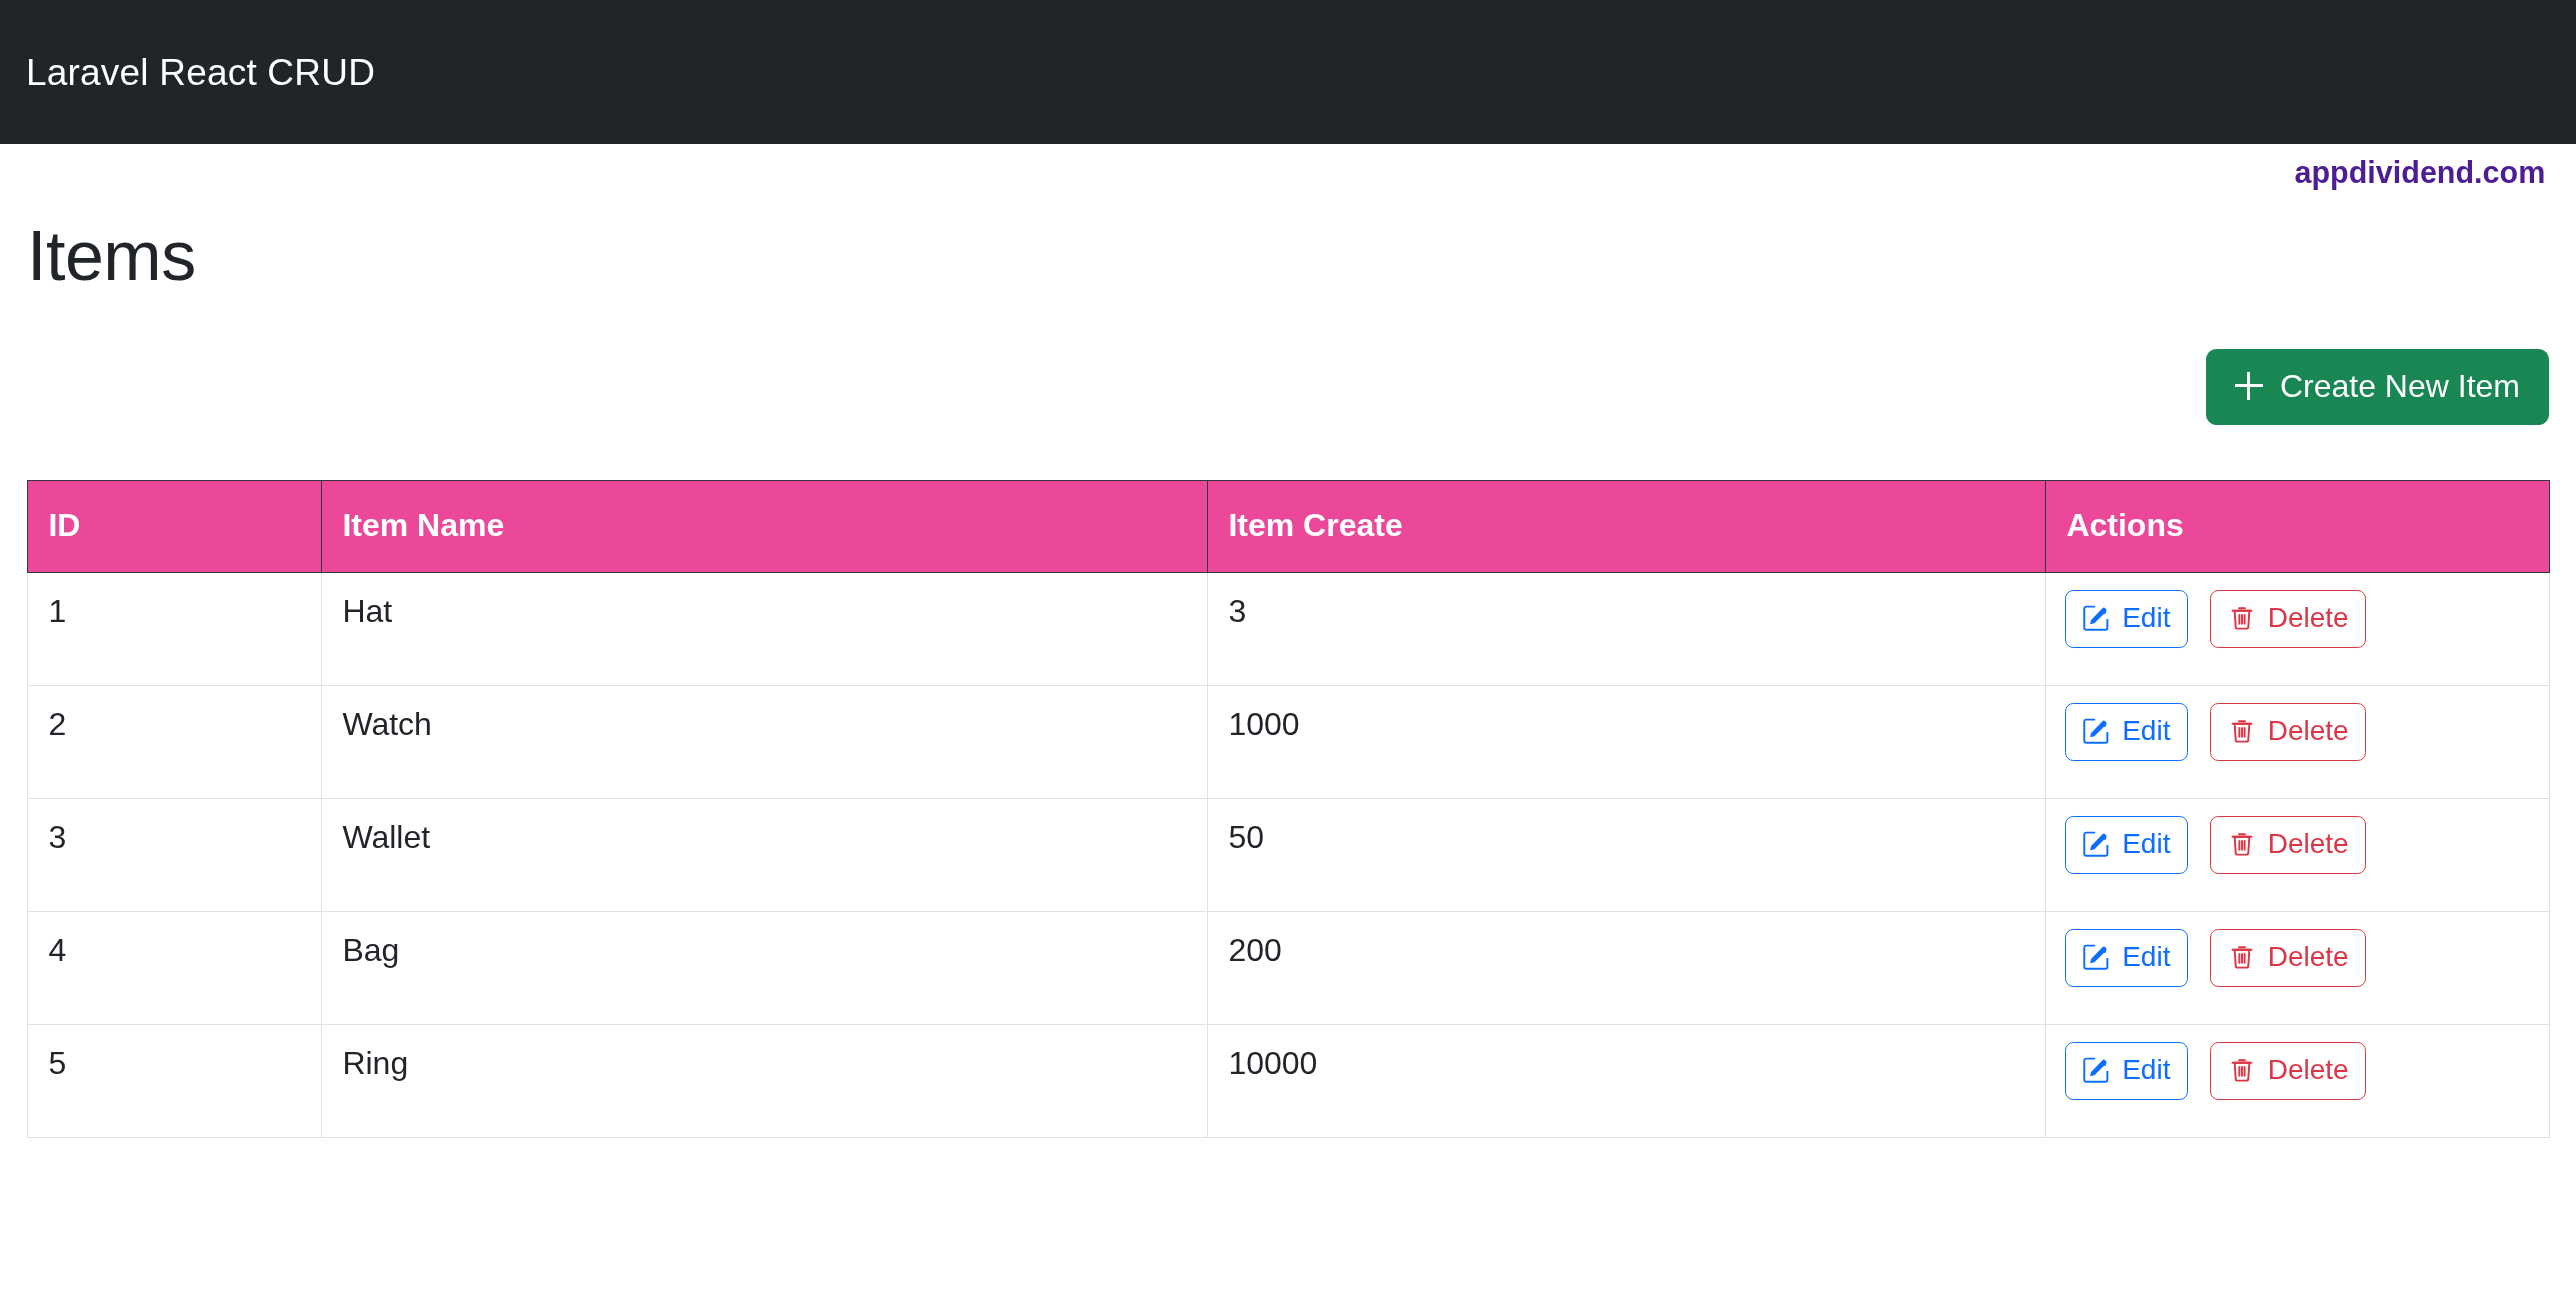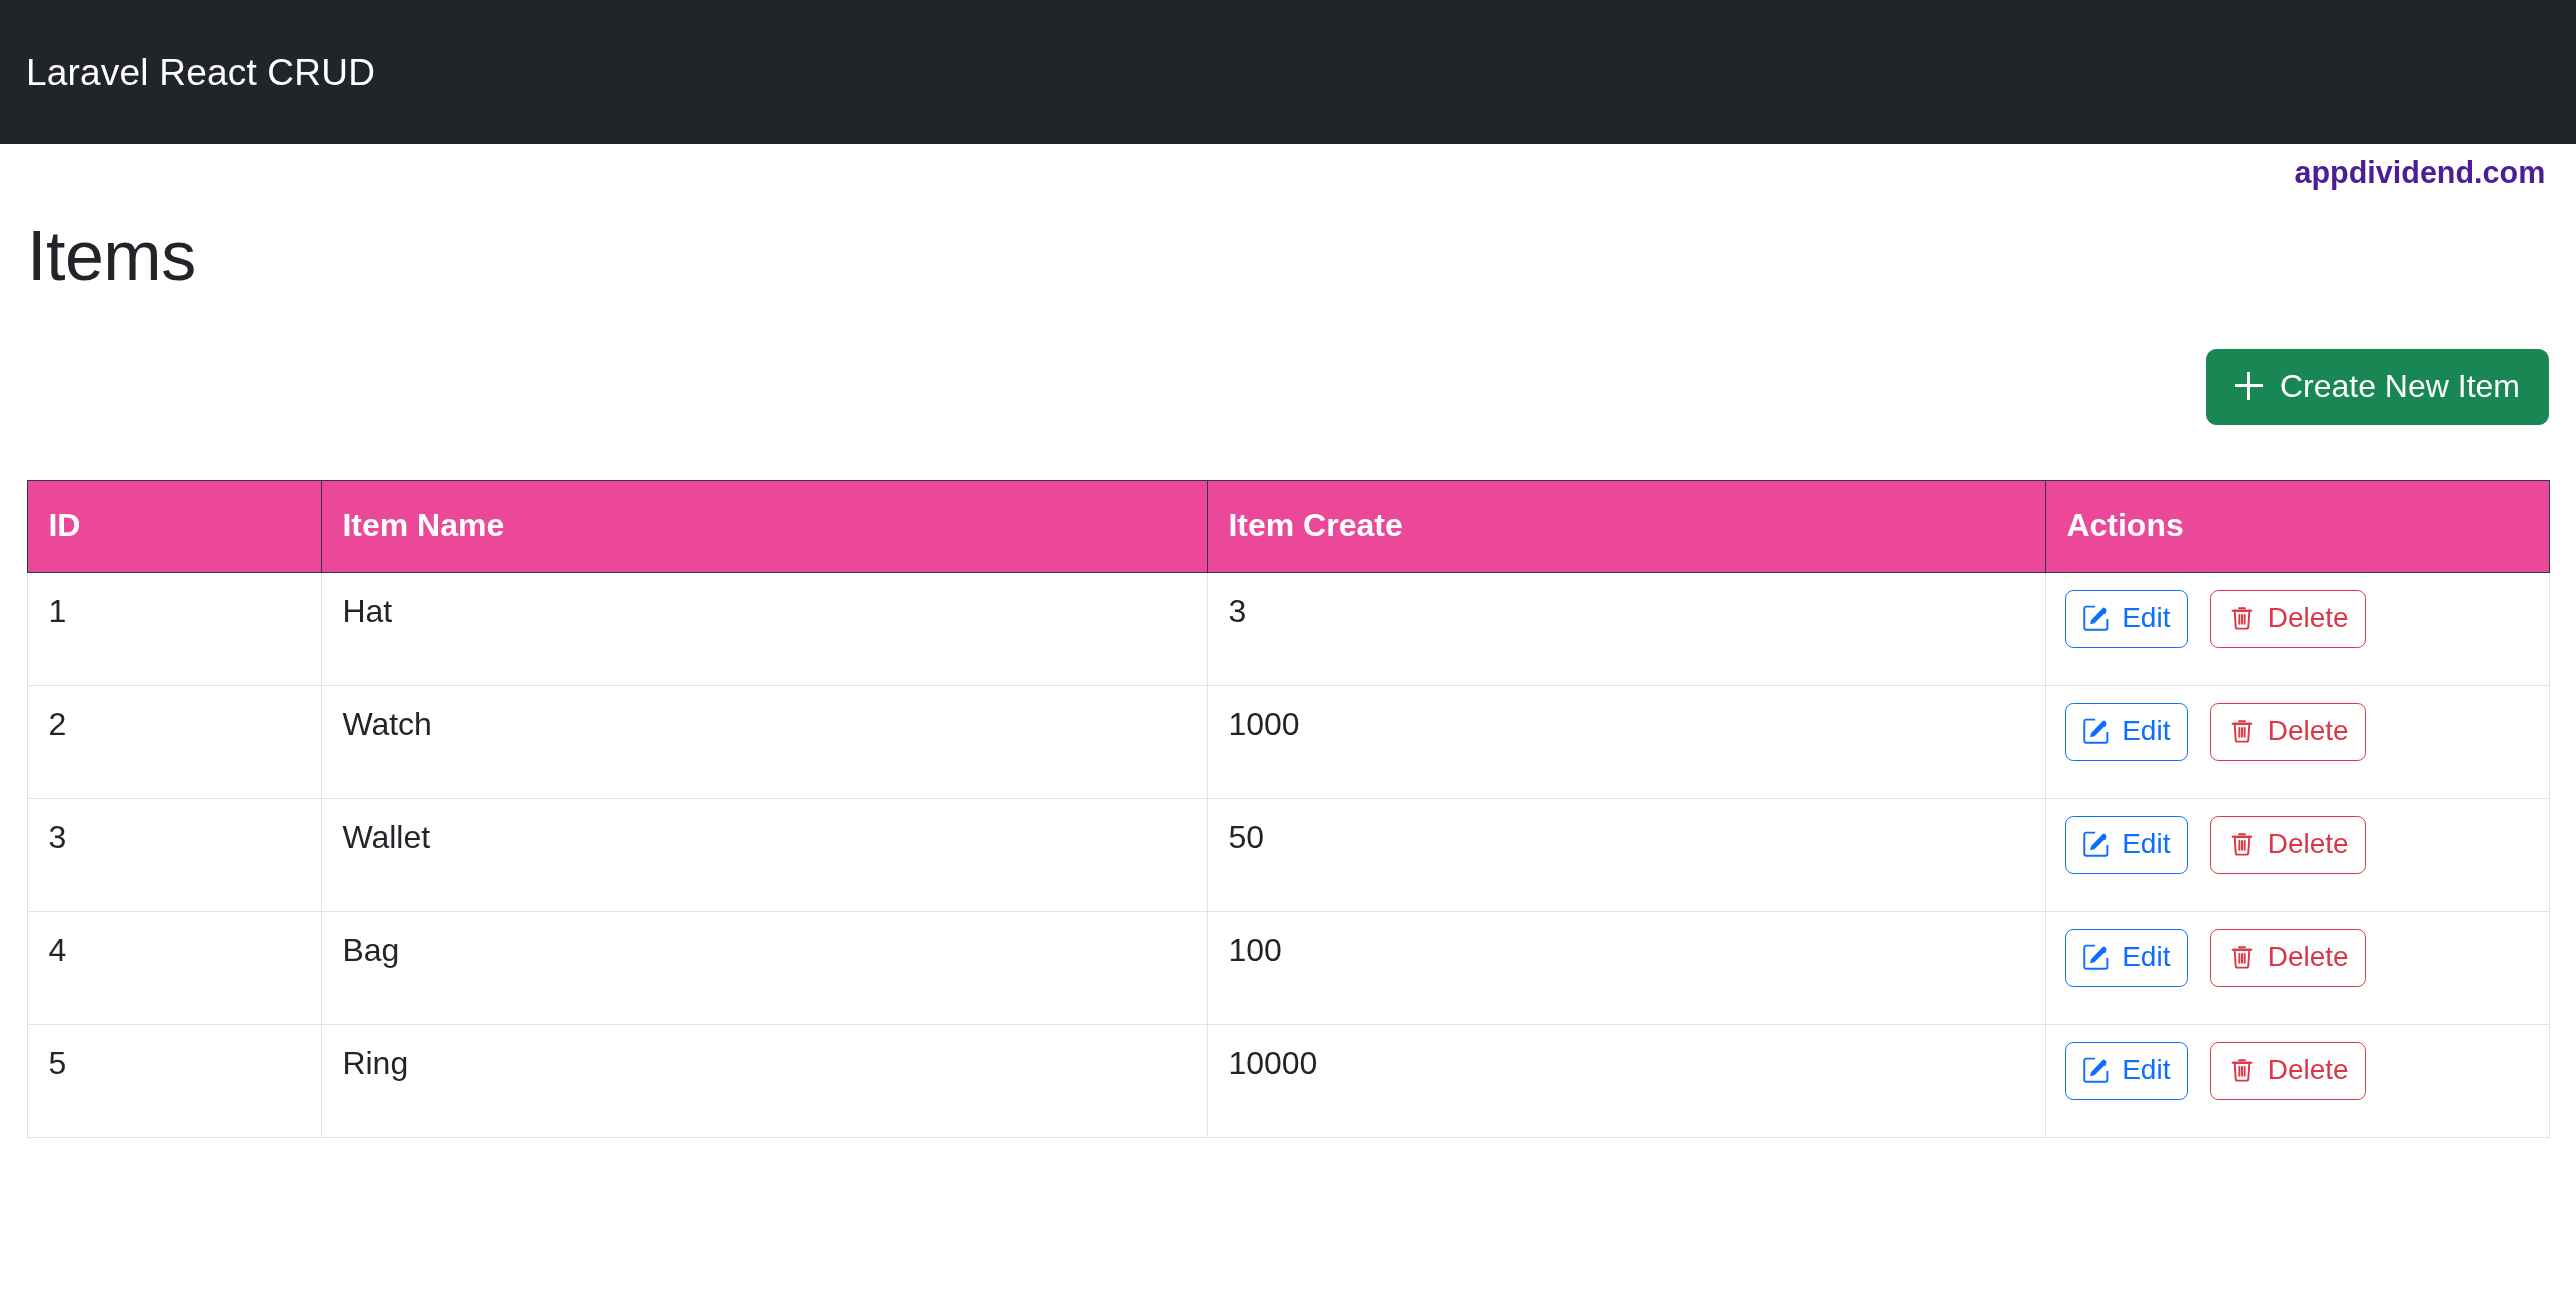--- a/index.html
+++ b/index.html
@@ -287,21 +287,21 @@
           </svg>
         </span>
         <span>Delete</span>
       </button>
     </td>
   </tr>
 
   <tr>
     <td class="cell-id">4</td>
     <td class="cell-name">Bag</td>
-    <td class="cell-price">100</td>
+    <td class="cell-price">200</td>
     <td class="cell-actions">
       <button class="btn-sm btn-edit">
         <span>
           <svg width="28" height="28" viewBox="0 0 16 16" fill="none" stroke="currentColor" stroke-width="1.1">
             <path d="M14.5 8.6v5.1a1 1 0 0 1-1 1H2.3a1 1 0 0 1-1-1V2.5a1 1 0 0 1 1-1h5.2"></path>
             <path d="M5.2 9.1 4.6 11.6l2.5-.6 6.6-6.6a1.1 1.1 0 0 0 0-1.6l-.4-.4a1.1 1.1 0 0 0-1.6 0L5.2 9.1Z" fill="currentColor" stroke="none"></path>
             <path d="m11.6 3.5 1.9 1.9"></path>
           </svg>
         </span>
         <span>Edit</span>

